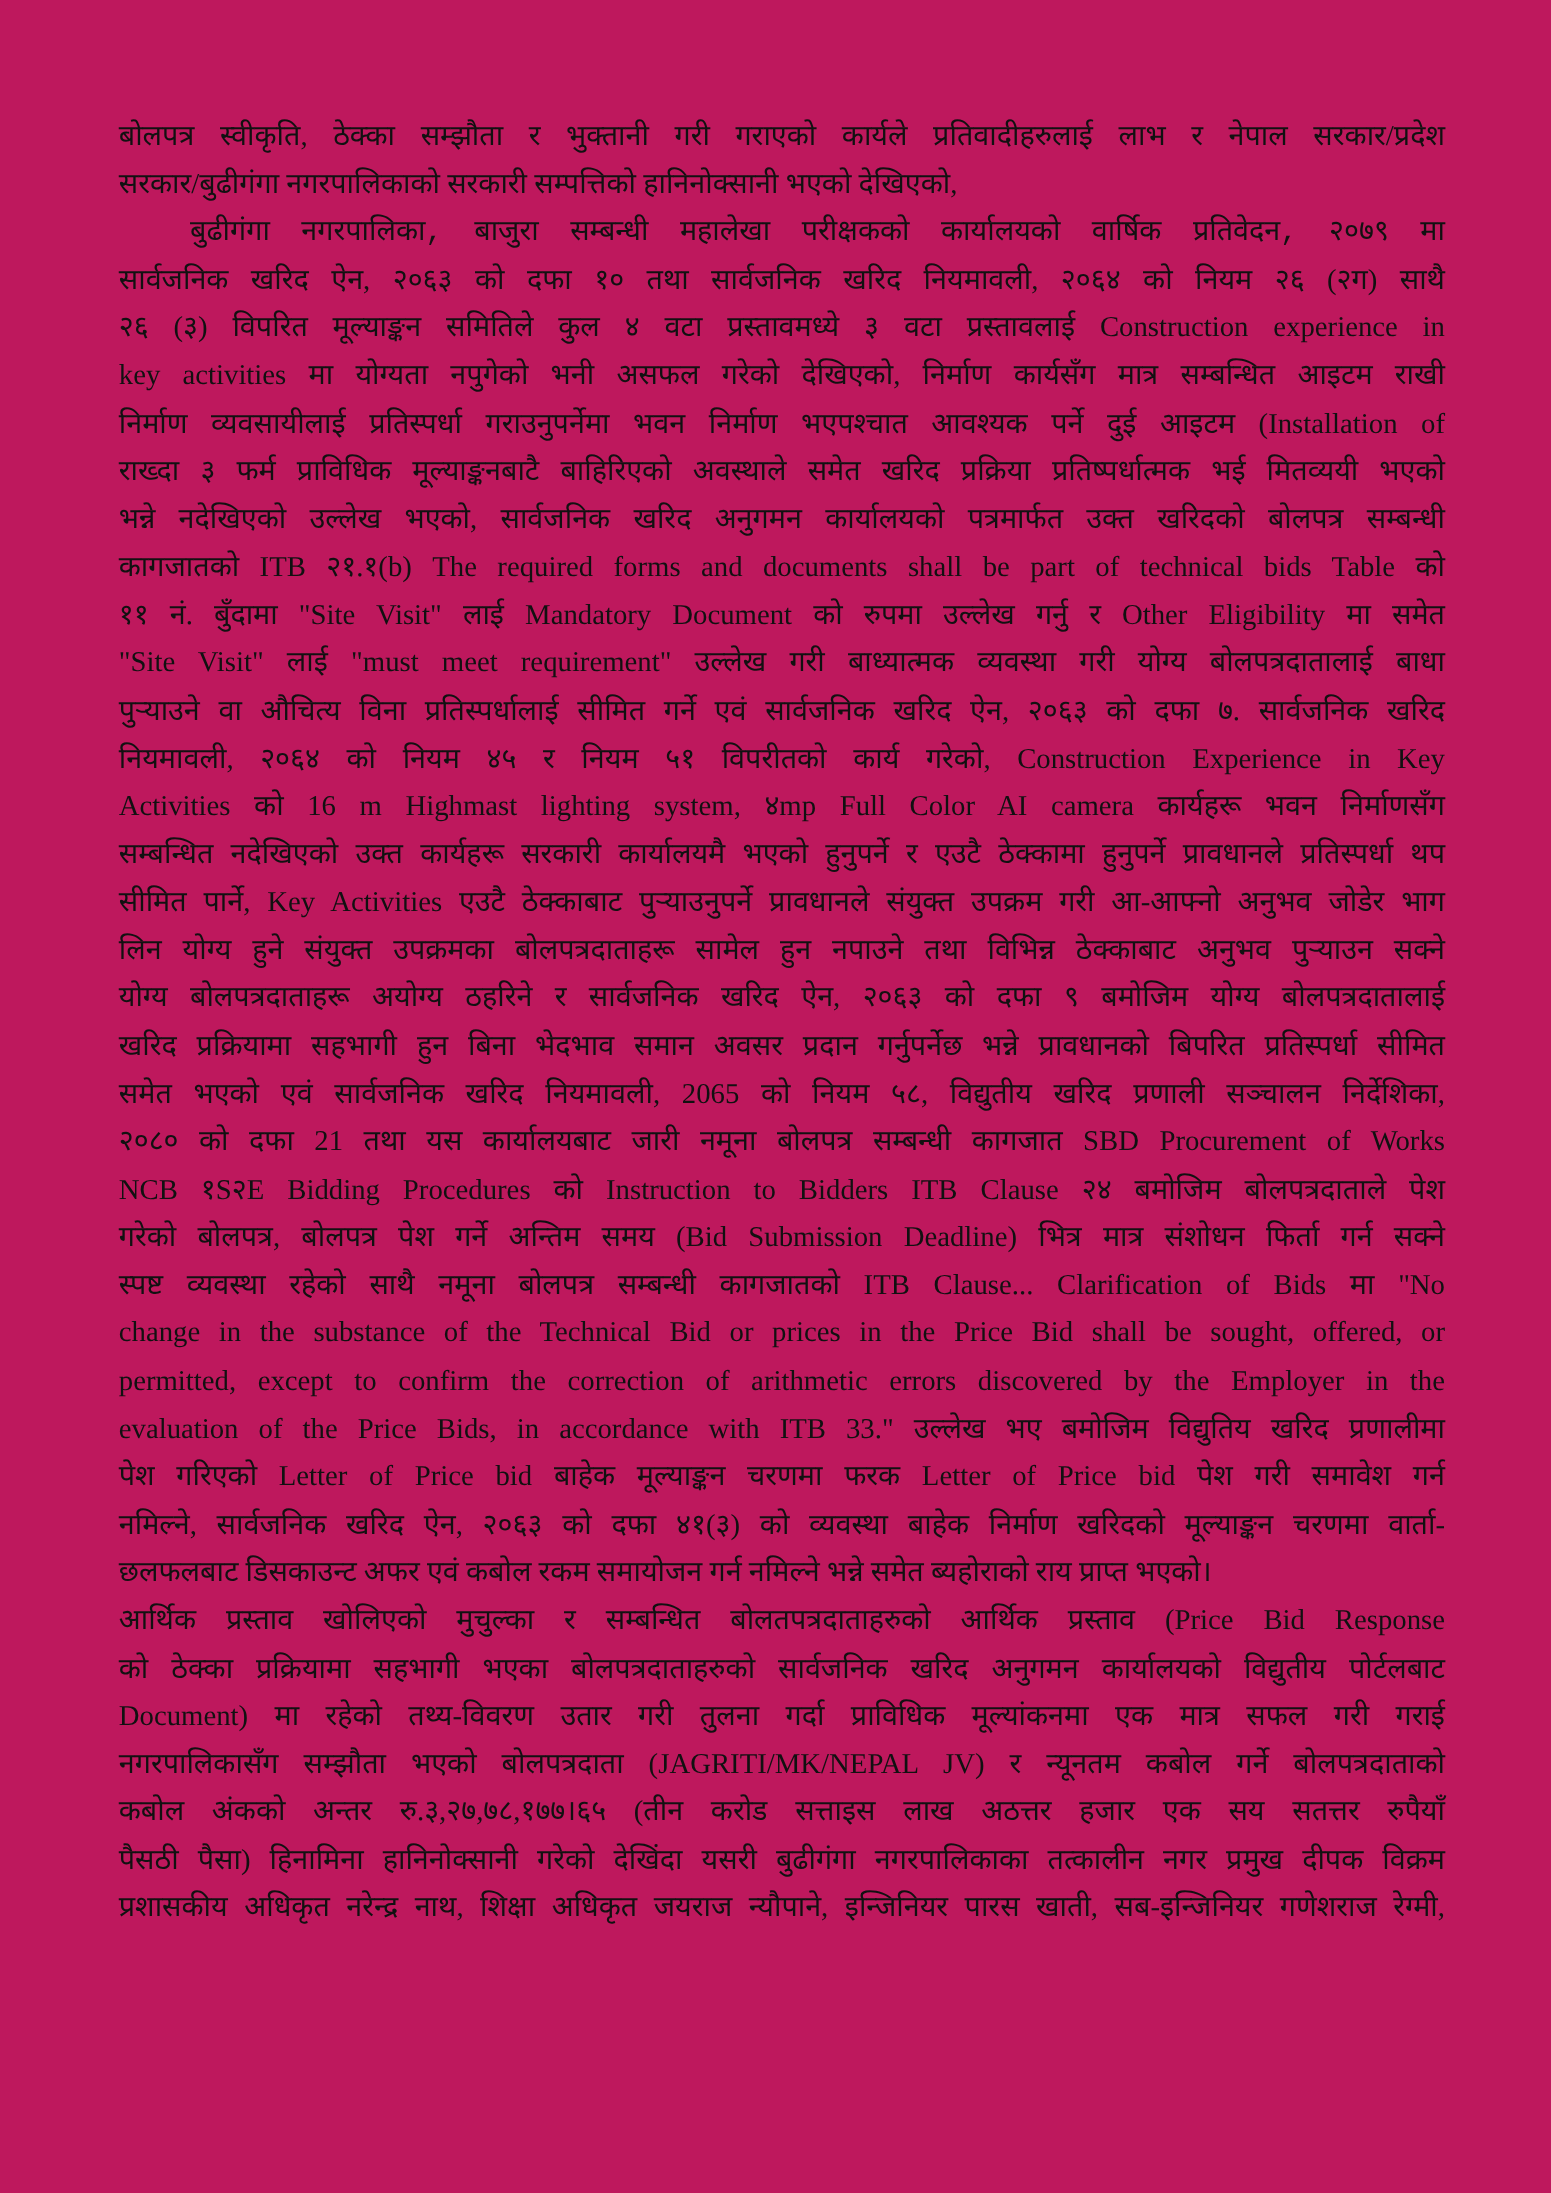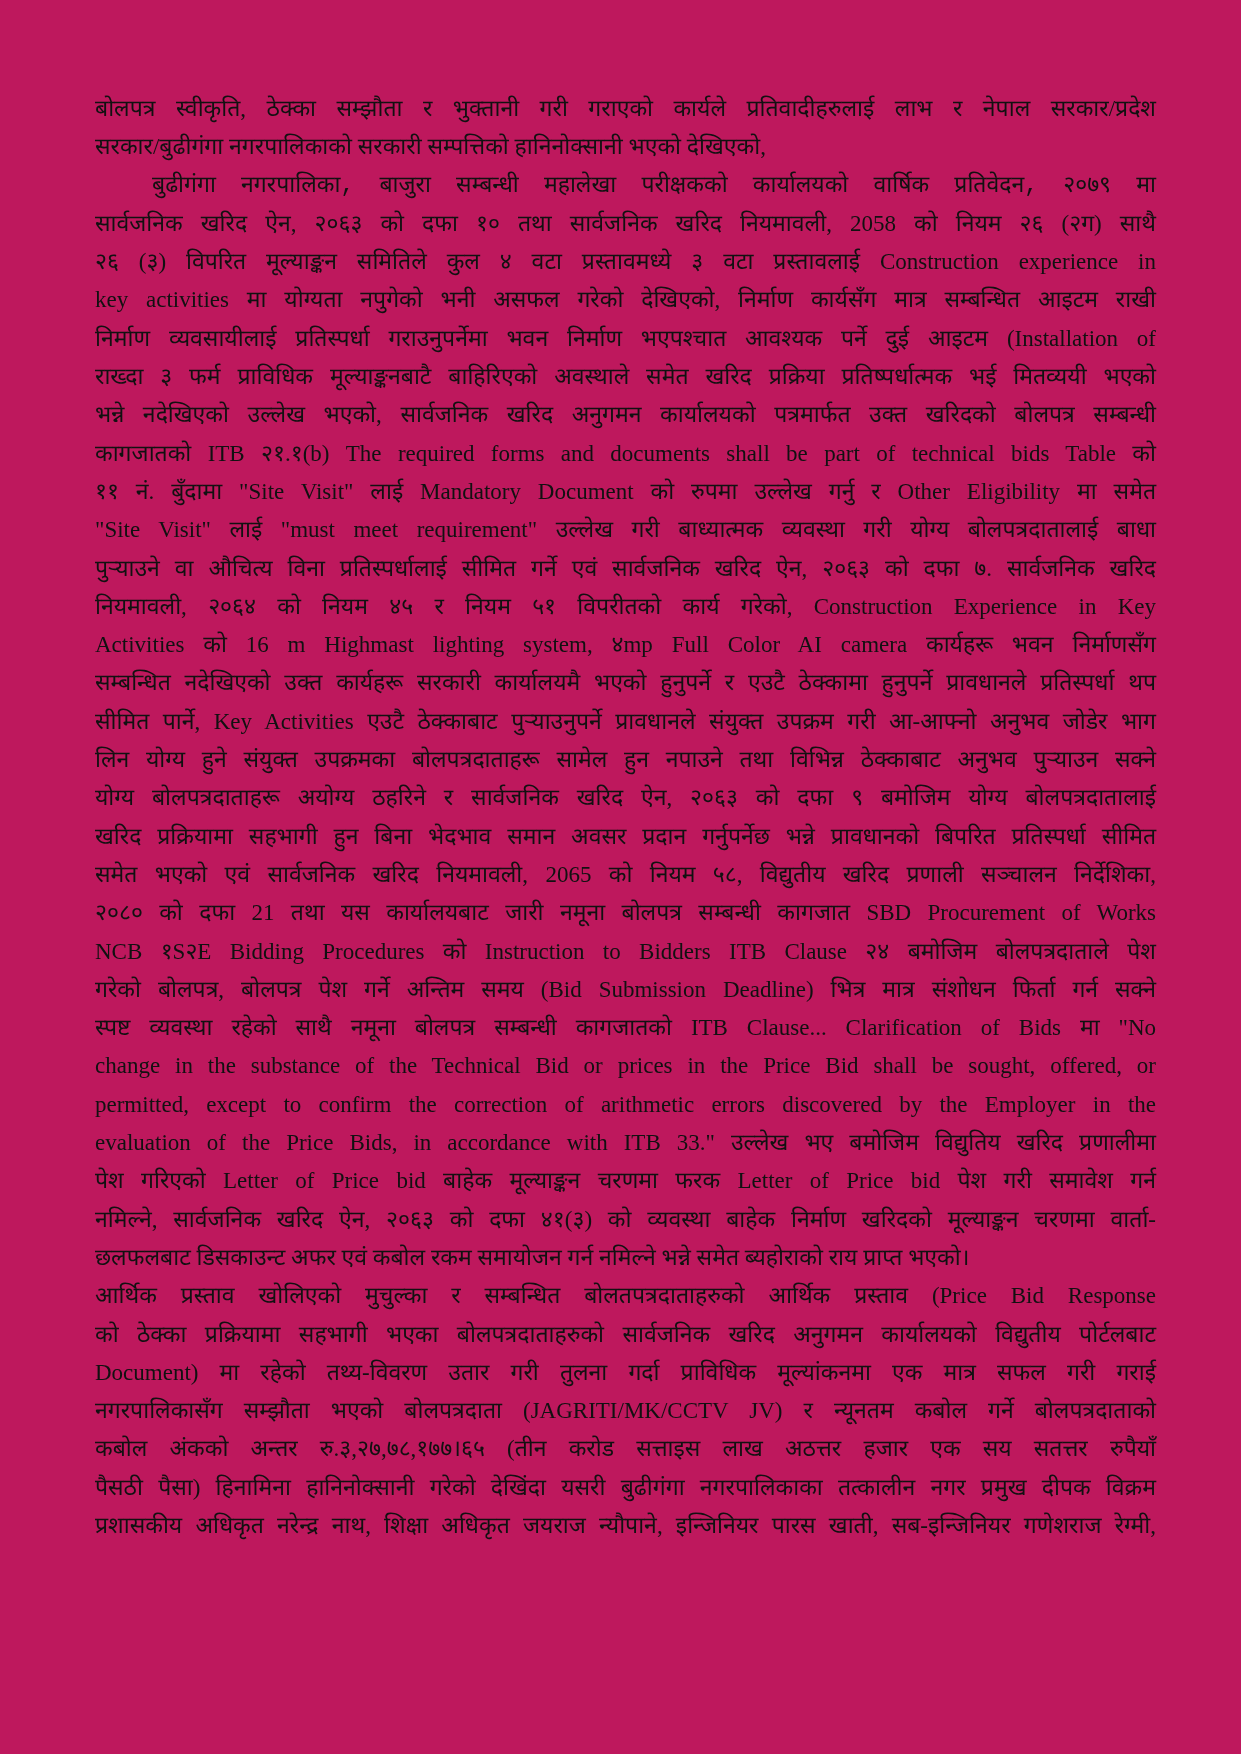--- a/index.html
+++ b/index.html
@@ -42,21 +42,21 @@
   }
 </style>
 </head>
 <body>
 
 <div class="page">
   <div class="text-block">
       <div class="line">बोलपत्र स्वीकृति, ठेक्का सम्झौता र भुक्तानी गरी गराएको कार्यले प्रतिवादीहरुलाई लाभ र नेपाल सरकार/प्रदेश</div>
       <div class="line no-stretch">सरकार/बुढीगंगा नगरपालिकाको सरकारी सम्पत्तिको हानिनोक्सानी भएको देखिएको,</div>
       <div class="line indent">बुढीगंगा नगरपालिका, बाजुरा सम्बन्धी महालेखा परीक्षकको कार्यालयको वार्षिक प्रतिवेदन, २०७९ मा</div>
-      <div class="line">सार्वजनिक खरिद ऐन, २०६३ को दफा १० तथा सार्वजनिक खरिद नियमावली, 2058 को नियम २६ (२ग) साथै</div>
+      <div class="line">सार्वजनिक खरिद ऐन, २०६३ को दफा १० तथा सार्वजनिक खरिद नियमावली, २०६४ को नियम २६ (२ग) साथै</div>
       <div class="line">२६ (३) विपरित मूल्याङ्कन समितिले कुल ४ वटा प्रस्तावमध्ये ३ वटा प्रस्तावलाई Construction experience in</div>
       <div class="line">key activities मा योग्यता नपुगेको भनी असफल गरेको देखिएको, निर्माण कार्यसँग मात्र सम्बन्धित आइटम राखी</div>
       <div class="line">निर्माण व्यवसायीलाई प्रतिस्पर्धा गराउनुपर्नेमा भवन निर्माण भएपश्चात आवश्यक पर्ने दुई आइटम (Installation of</div>
       <div class="line">राख्दा ३ फर्म प्राविधिक मूल्याङ्कनबाटै बाहिरिएको अवस्थाले समेत खरिद प्रक्रिया प्रतिष्पर्धात्मक भई मितव्ययी भएको</div>
       <div class="line">भन्ने नदेखिएको उल्लेख भएको, सार्वजनिक खरिद अनुगमन कार्यालयको पत्रमार्फत उक्त खरिदको बोलपत्र सम्बन्धी</div>
       <div class="line">कागजातको ITB २१.१(b) The required forms and documents shall be part of technical bids Table को</div>
       <div class="line">११ नं. बुँदामा "Site Visit" लाई Mandatory Document को रुपमा उल्लेख गर्नु र Other Eligibility मा समेत</div>
       <div class="line">"Site Visit" लाई "must meet requirement" उल्लेख गरी बाध्यात्मक व्यवस्था गरी योग्य बोलपत्रदातालाई बाधा</div>
       <div class="line">पुऱ्याउने वा औचित्य विना प्रतिस्पर्धालाई सीमित गर्ने एवं सार्वजनिक खरिद ऐन, २०६३ को दफा ७. सार्वजनिक खरिद</div>
       <div class="line">नियमावली, २०६४ को नियम ४५ र नियम ५१ विपरीतको कार्य गरेको, Construction Experience in Key</div>
@@ -73,18 +73,18 @@
       <div class="line">स्पष्ट व्यवस्था रहेको साथै नमूना बोलपत्र सम्बन्धी कागजातको ITB Clause... Clarification of Bids मा "No</div>
       <div class="line">change in the substance of the Technical Bid or prices in the Price Bid shall be sought, offered, or</div>
       <div class="line">permitted, except to confirm the correction of arithmetic errors discovered by the Employer in the</div>
       <div class="line">evaluation of the Price Bids, in accordance with ITB 33." उल्लेख भए बमोजिम विद्युतिय खरिद प्रणालीमा</div>
       <div class="line">पेश गरिएको Letter of Price bid बाहेक मूल्याङ्कन चरणमा फरक Letter of Price bid पेश गरी समावेश गर्न</div>
       <div class="line">नमिल्ने, सार्वजनिक खरिद ऐन, २०६३ को दफा ४१(३) को व्यवस्था बाहेक निर्माण खरिदको मूल्याङ्कन चरणमा वार्ता-</div>
       <div class="line no-stretch">छलफलबाट डिसकाउन्ट अफर एवं कबोल रकम समायोजन गर्न नमिल्ने भन्ने समेत ब्यहोराको राय प्राप्त भएको।</div>
       <div class="line">आर्थिक प्रस्ताव खोलिएको मुचुल्का र सम्बन्धित बोलतपत्रदाताहरुको आर्थिक प्रस्ताव (Price Bid Response</div>
       <div class="line">को ठेक्का प्रक्रियामा सहभागी भएका बोलपत्रदाताहरुको सार्वजनिक खरिद अनुगमन कार्यालयको विद्युतीय पोर्टलबाट</div>
       <div class="line">Document) मा रहेको तथ्य-विवरण उतार गरी तुलना गर्दा प्राविधिक मूल्यांकनमा एक मात्र सफल गरी गराई</div>
-      <div class="line">नगरपालिकासँग सम्झौता भएको बोलपत्रदाता (JAGRITI/MK/CCTV JV) र न्यूनतम कबोल गर्ने बोलपत्रदाताको</div>
+      <div class="line">नगरपालिकासँग सम्झौता भएको बोलपत्रदाता (JAGRITI/MK/NEPAL JV) र न्यूनतम कबोल गर्ने बोलपत्रदाताको</div>
       <div class="line">कबोल अंकको अन्तर रु.३,२७,७८,१७७।६५ (तीन करोड सत्ताइस लाख अठत्तर हजार एक सय सतत्तर रुपैयाँ</div>
       <div class="line">पैसठी पैसा) हिनामिना हानिनोक्सानी गरेको देखिंदा यसरी बुढीगंगा नगरपालिकाका तत्कालीन नगर प्रमुख दीपक विक्रम</div>
       <div class="line">प्रशासकीय अधिकृत नरेन्द्र नाथ, शिक्षा अधिकृत जयराज न्यौपाने, इन्जिनियर पारस खाती, सब-इन्जिनियर गणेशराज रेग्मी,</div>
     </div>
 </div>
 
 </body></html>

